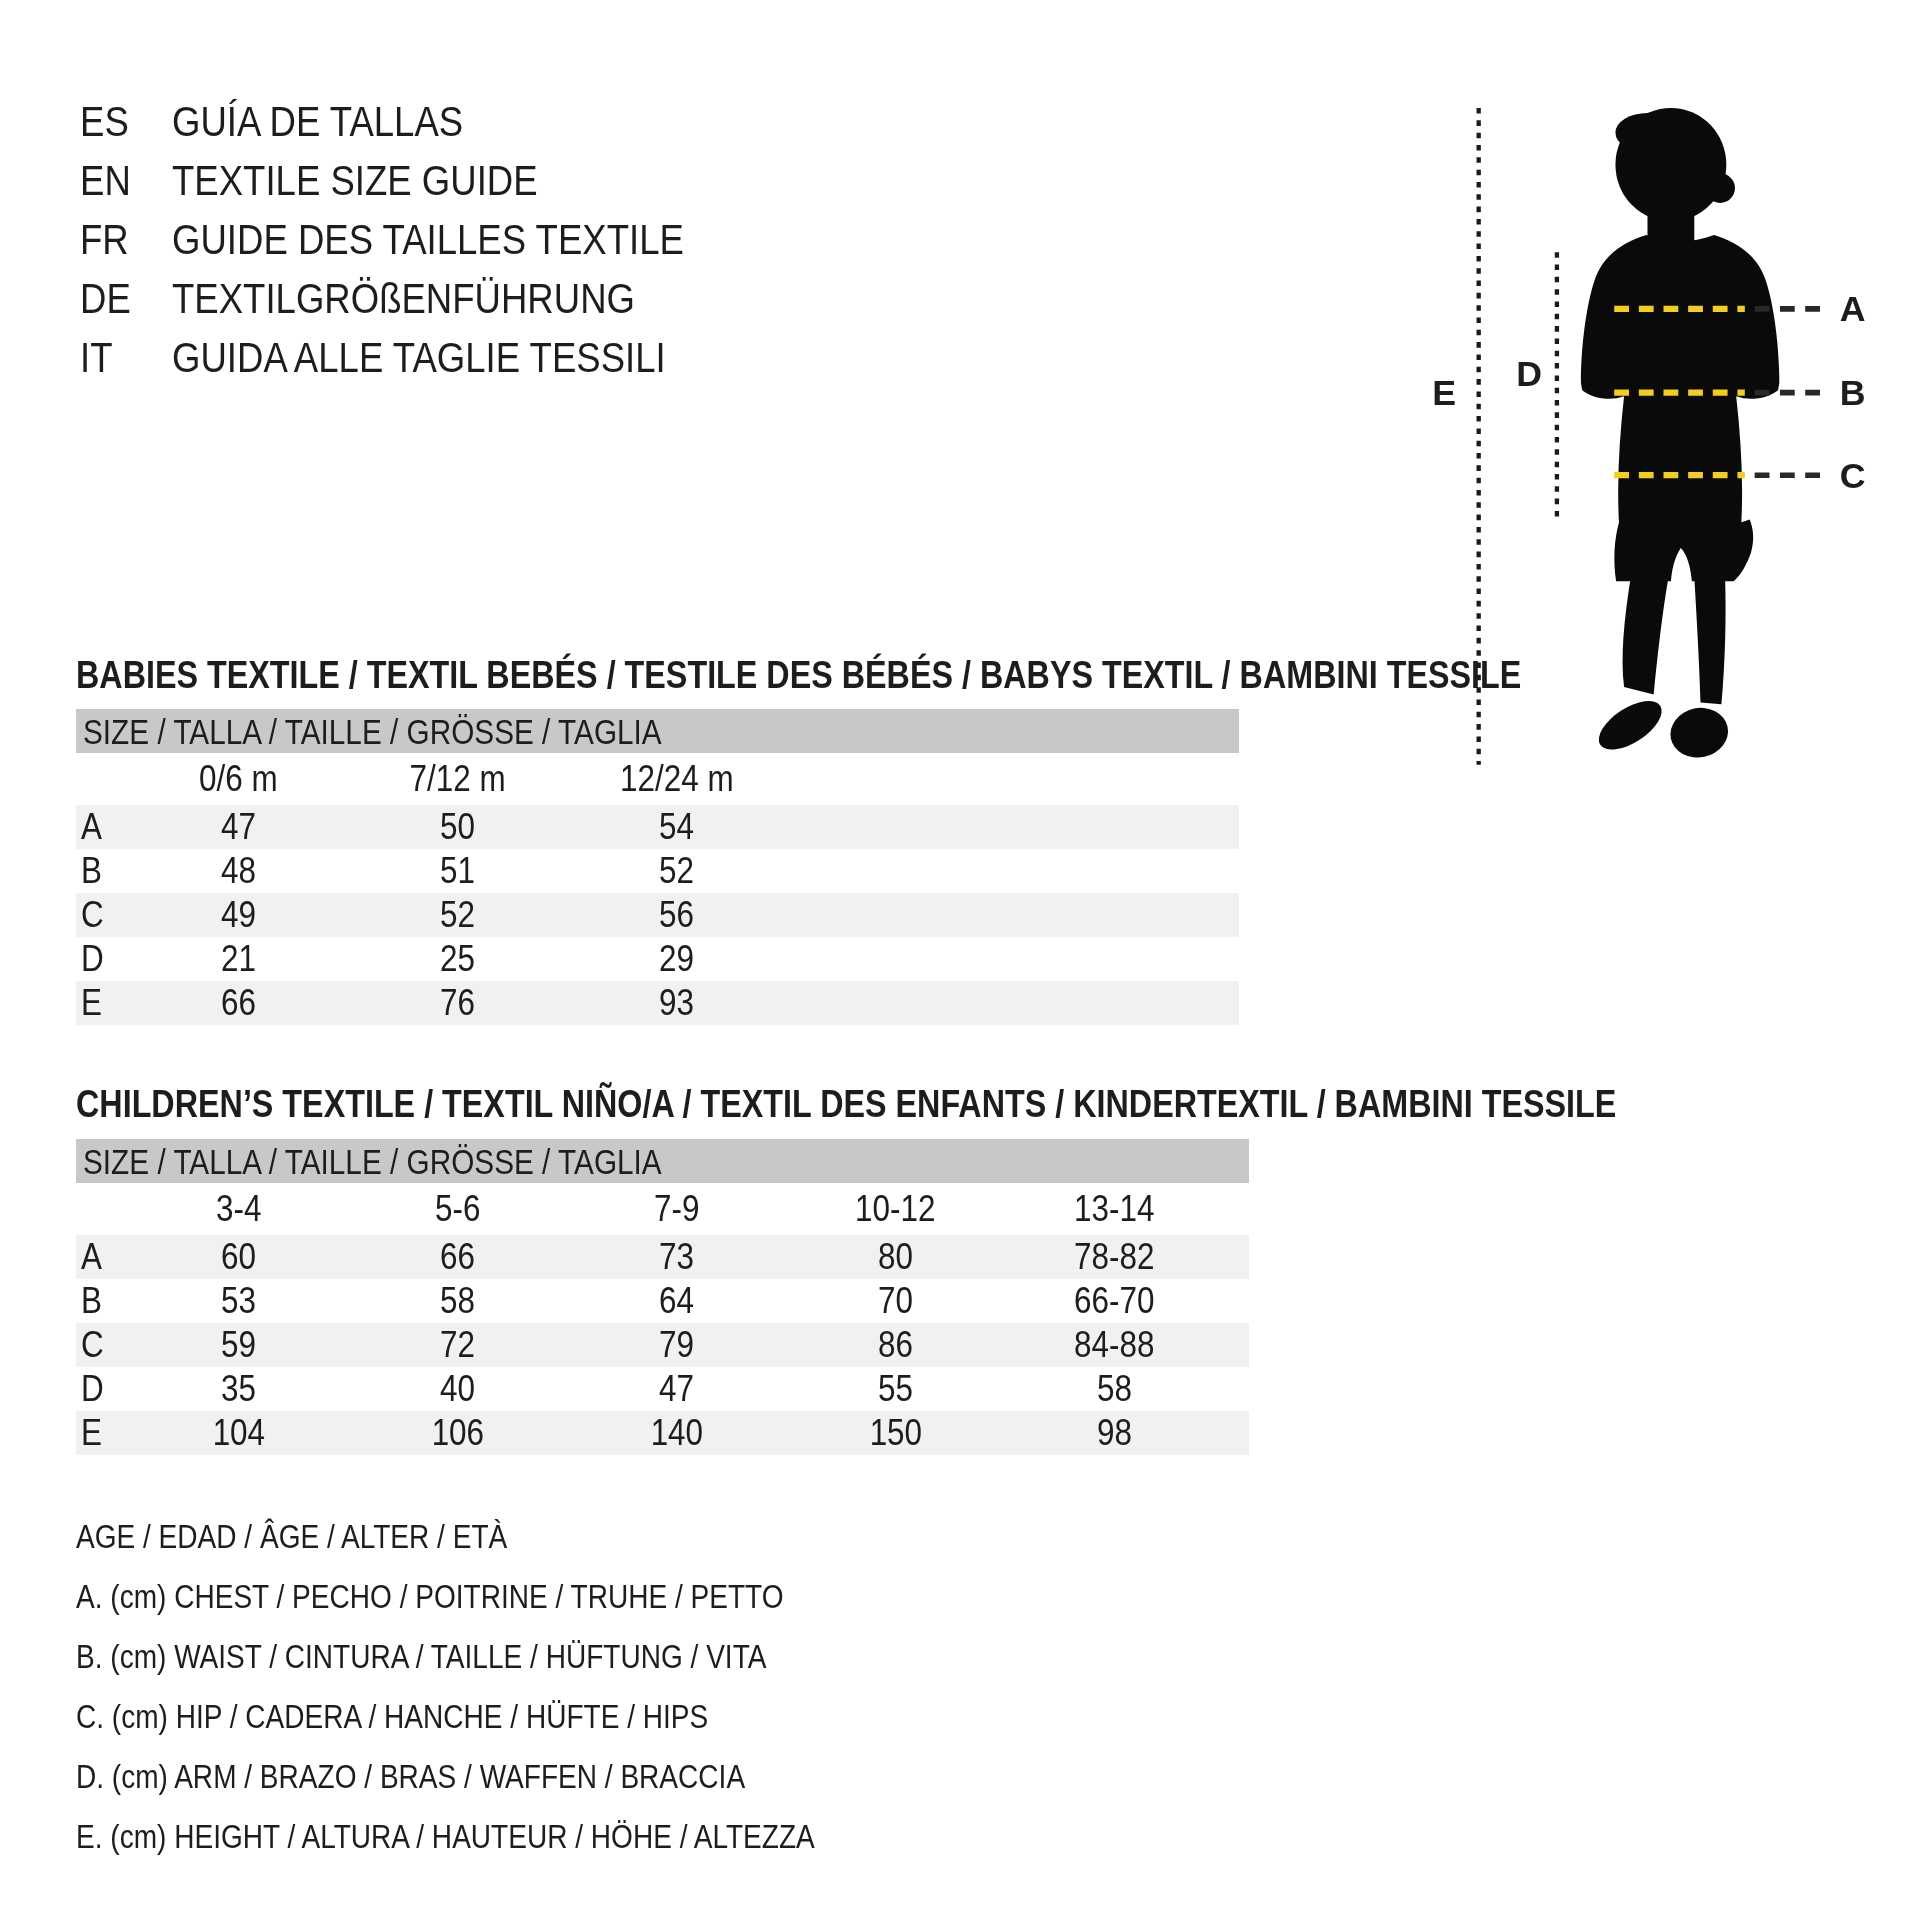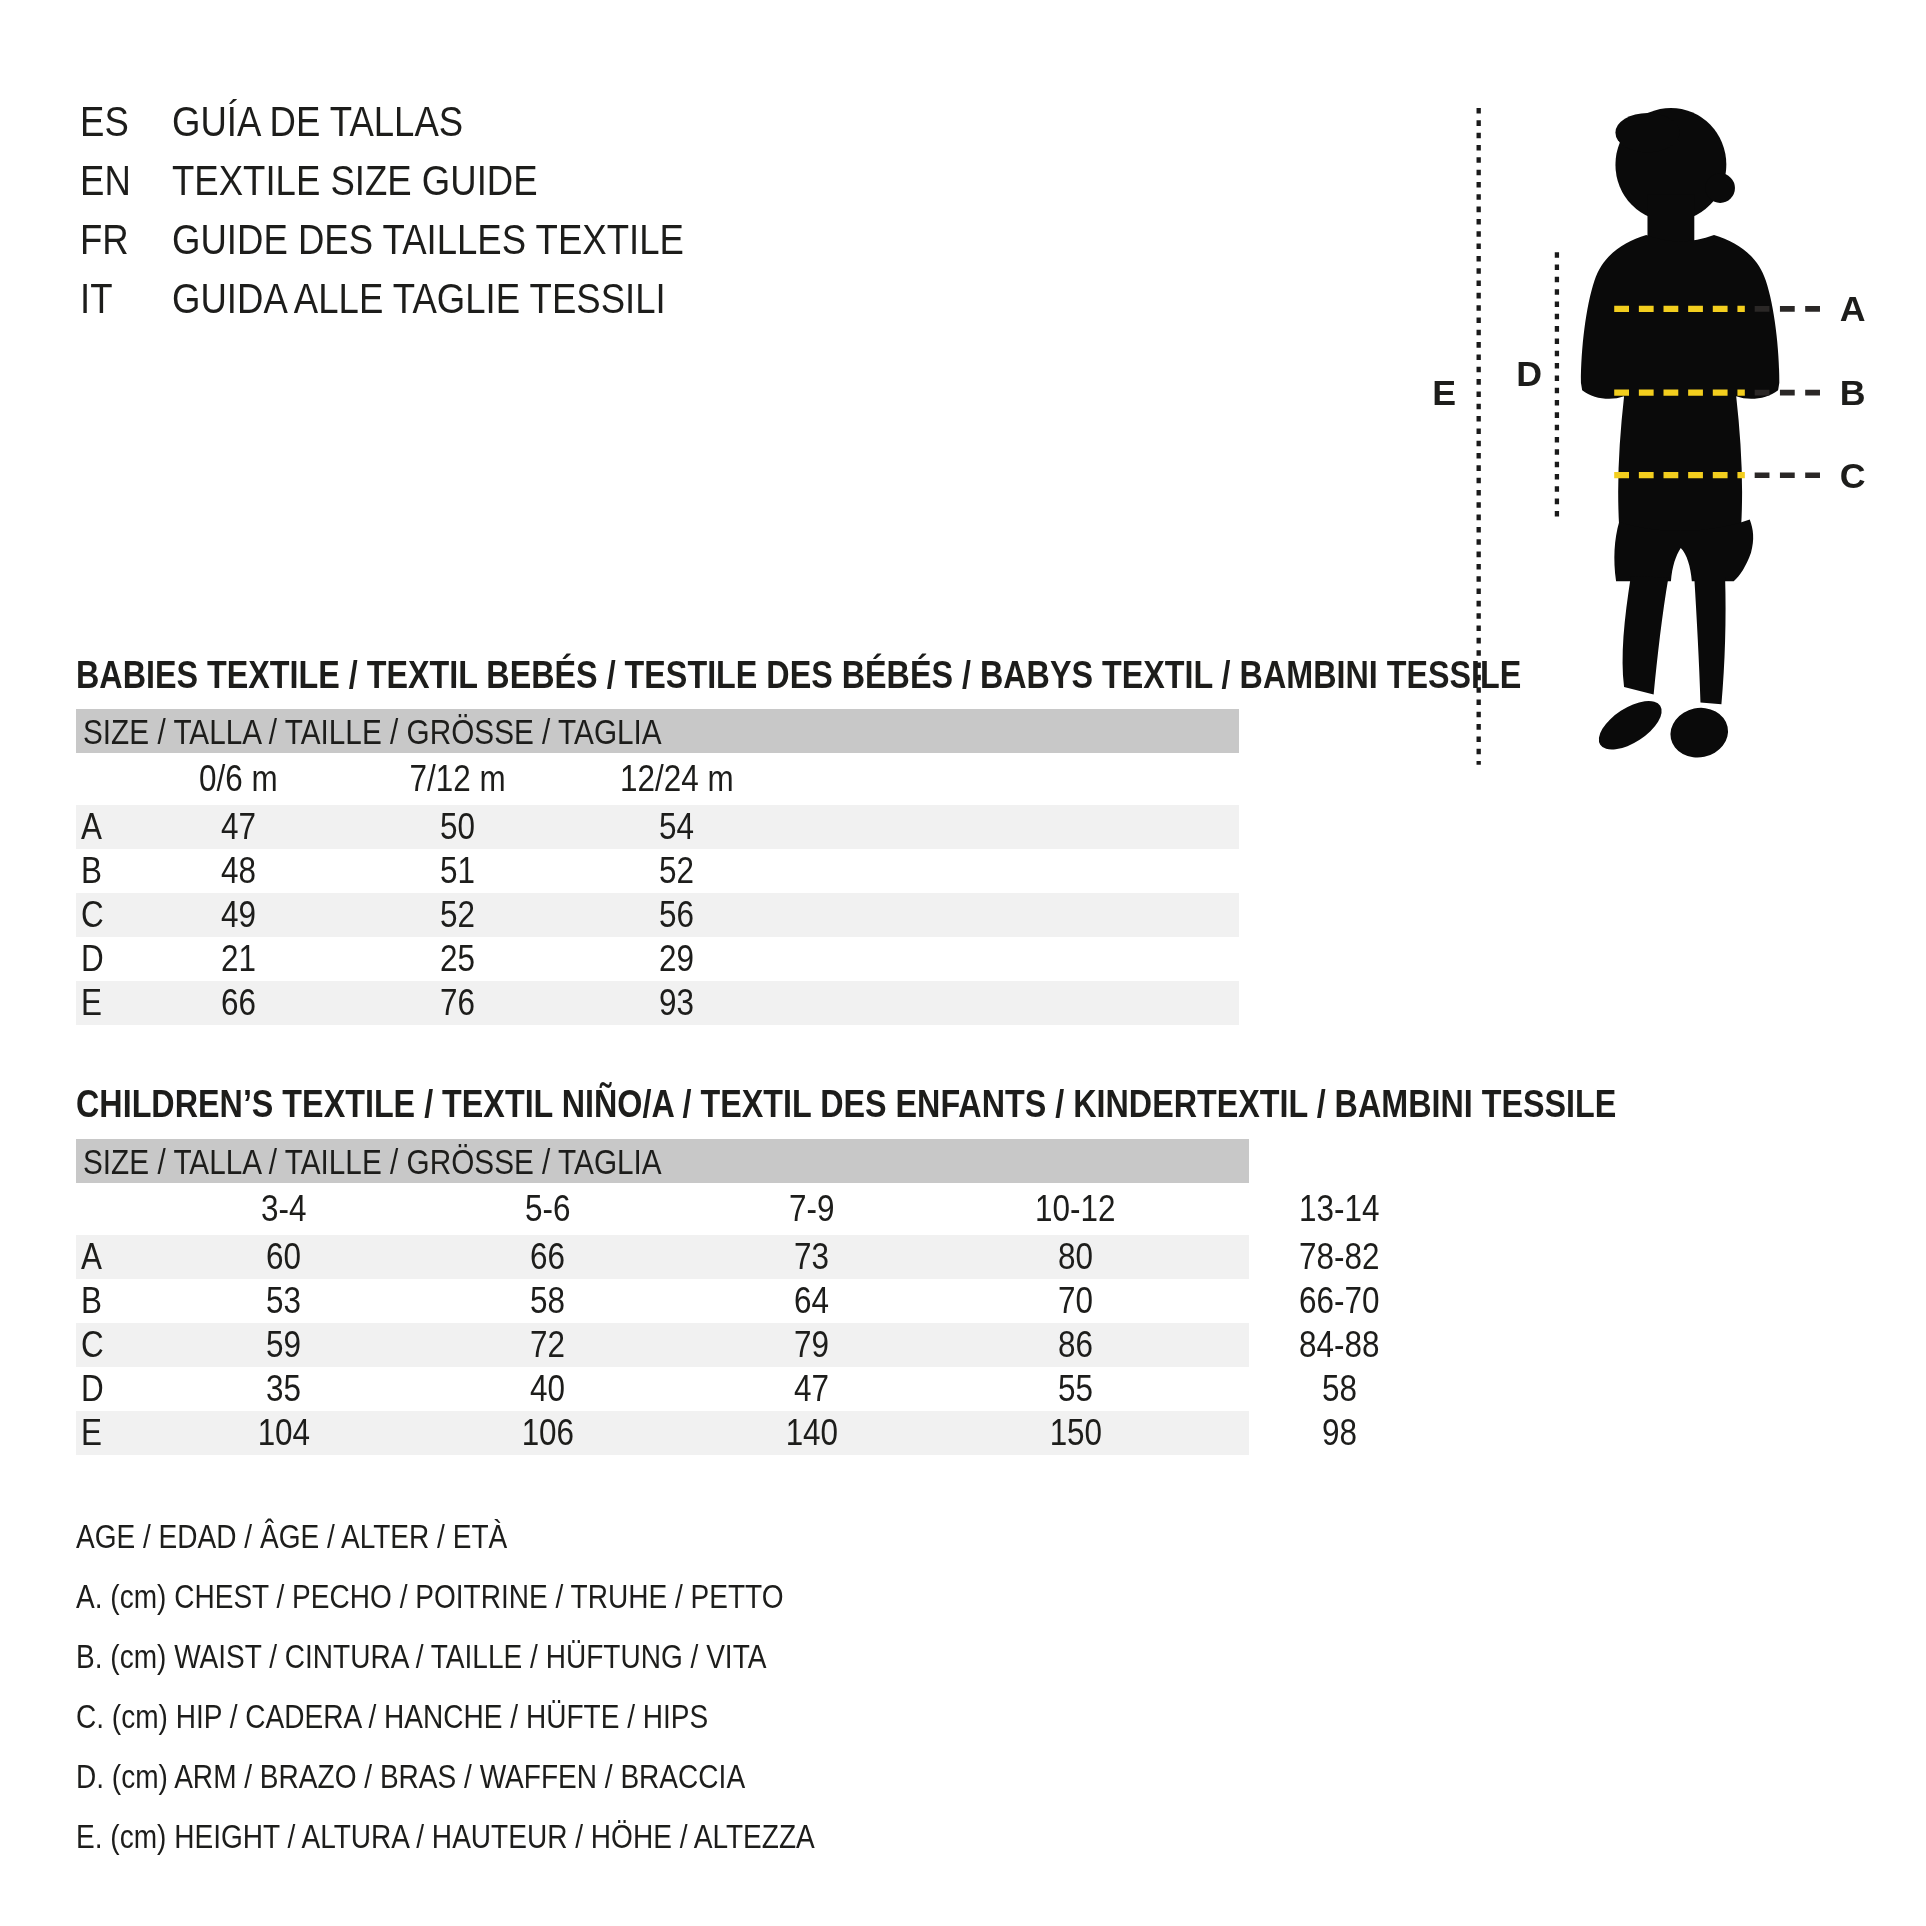--- a/index.html
+++ b/index.html
@@ -34,21 +34,21 @@
   .size-bar{position:absolute;left:76px;height:44px;line-height:46px;background:#c8c8c8;font-size:35px;padding-left:7px;box-sizing:border-box;}
   #babies-bar{top:709px;width:1163px;}
   #children-bar{top:1139px;width:1173px;}
 
   
   .size-table{position:absolute;left:76px;}
   #babies-table{top:753px;width:1163px;}
   #children-table{top:1183px;width:1173px;}
   .grid-row{display:grid;align-items:center;height:44px;font-size:37px;}
   .b-cols{grid-template-columns:53px 219px 219px 219px;}
-  .c-cols{grid-template-columns:53px 219px 219px 219px 219px 219px;gap:45px;}
+  .c-cols{grid-template-columns:53px 219px 219px 219px 219px 219px;}
   .head-row{height:52px;}
   .shade{background:#f1f1f1;}
   .cell{text-align:center;}
   .rlabel{text-align:left;padding-left:5px;}
 
   
   .legend{position:absolute;left:76px;top:1507px;}
   .legend-line{height:60px;line-height:60px;font-size:33px;white-space:nowrap;}
 </style>
 </head>
@@ -61,20 +61,24 @@
       <span class="lang-code"><span class="cx cx-l">ES</span></span>
       <span class="lang-title"><span class="cx cx-l">GUÍA DE TALLAS</span></span>
     </div>
     <div class="lang-row">
       <span class="lang-code"><span class="cx cx-l">EN</span></span>
       <span class="lang-title"><span class="cx cx-l">TEXTILE SIZE GUIDE</span></span>
     </div>
     <div class="lang-row">
       <span class="lang-code"><span class="cx cx-l">FR</span></span>
       <span class="lang-title"><span class="cx cx-l">GUIDE DES TAILLES TEXTILE</span></span>
+    </div>
+    <div class="lang-row">
+      <span class="lang-code"><span class="cx cx-l">DE</span></span>
+      <span class="lang-title"><span class="cx cx-l">TEXTILGRÖßENFÜHRUNG</span></span>
     </div>
     <div class="lang-row">
       <span class="lang-code"><span class="cx cx-l">IT</span></span>
       <span class="lang-title"><span class="cx cx-l">GUIDA ALLE TAGLIE TESSILI</span></span>
     </div>
   </section>
 
   <figure class="measure-figure">
     <svg width="493" height="690" viewBox="0 0 800 1120">
 

